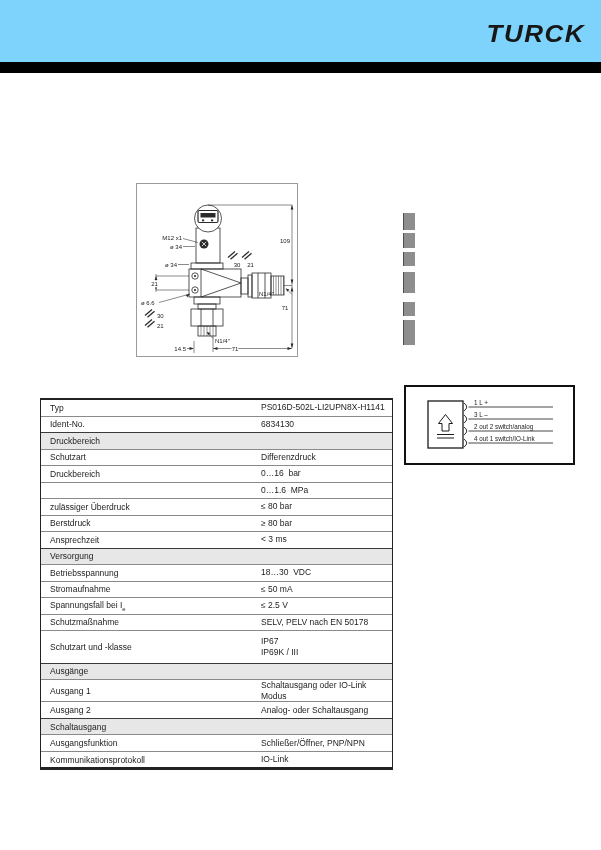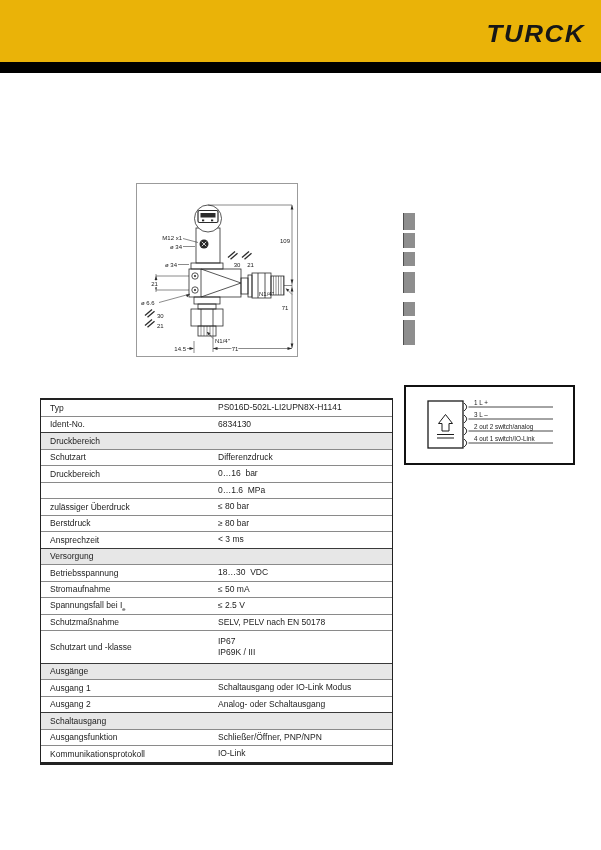--- a/index.html
+++ b/index.html
@@ -2,21 +2,21 @@
 <html><head>
 <meta charset="utf-8">
 <style>
   html,body { margin:0; padding:0; background:#ffffff; }
   .page {
     position:relative; width:601px; height:850px; background:#ffffff;
     font-family:"Liberation Sans", sans-serif; color:#1c1c1c; overflow:hidden;
   }
 
   
-  .band-yellow { position:absolute; left:0; top:0; width:601px; height:62px; background:#eab308; }
+  .band-yellow { position:absolute; left:0; top:0; width:601px; height:62px; background:#7dd3fc; }
   .band-black  { position:absolute; left:0; top:62px; width:601px; height:11px; background:#000000; }
   .logo {
     position:absolute; top:19px; right:16px;
     font-size:26px; font-weight:900; font-style:italic; letter-spacing:1.5px;
     color:#171717; transform:scaleY(0.92);
   }
 
   
   .drawing-box {
     position:absolute; left:136px; top:183px; width:162px; height:174px;
@@ -40,21 +40,21 @@
   }
   .wiring-box svg { display:block; width:100%; height:100%; }
   .wire-t { font-size:6.3px; }
 
   
   .spec-table {
     position:absolute; left:40px; top:398px; width:353px;
     border:1px solid #222; border-top-width:2px; border-bottom-width:3px;
     box-sizing:border-box; background:#fff; font-size:8.5px;
   }
-  .t-row { display:flex; align-items:center; min-height:15.5px; border-top:1px solid #8a8a8a; }
+  .t-row { display:flex; align-items:center; min-height:15.5px; border-top:1px solid #8a8a8a;gap:43px; }
   .t-row:first-child { border-top:none; }
   .t-section { background:#e7e7e7; border-top:1.5px solid #3a3a3a; }
   .t-section-label { padding-left:9px; }
   .t-label { width:177px; padding-left:9px; box-sizing:border-box; }
   .t-value { flex:1; white-space:pre-wrap; line-height:1.25; }
   .t-tall { min-height:31.5px;justify-content:center; }
   sub { font-size:6px; }
 </style>
 </head>
 <body>

